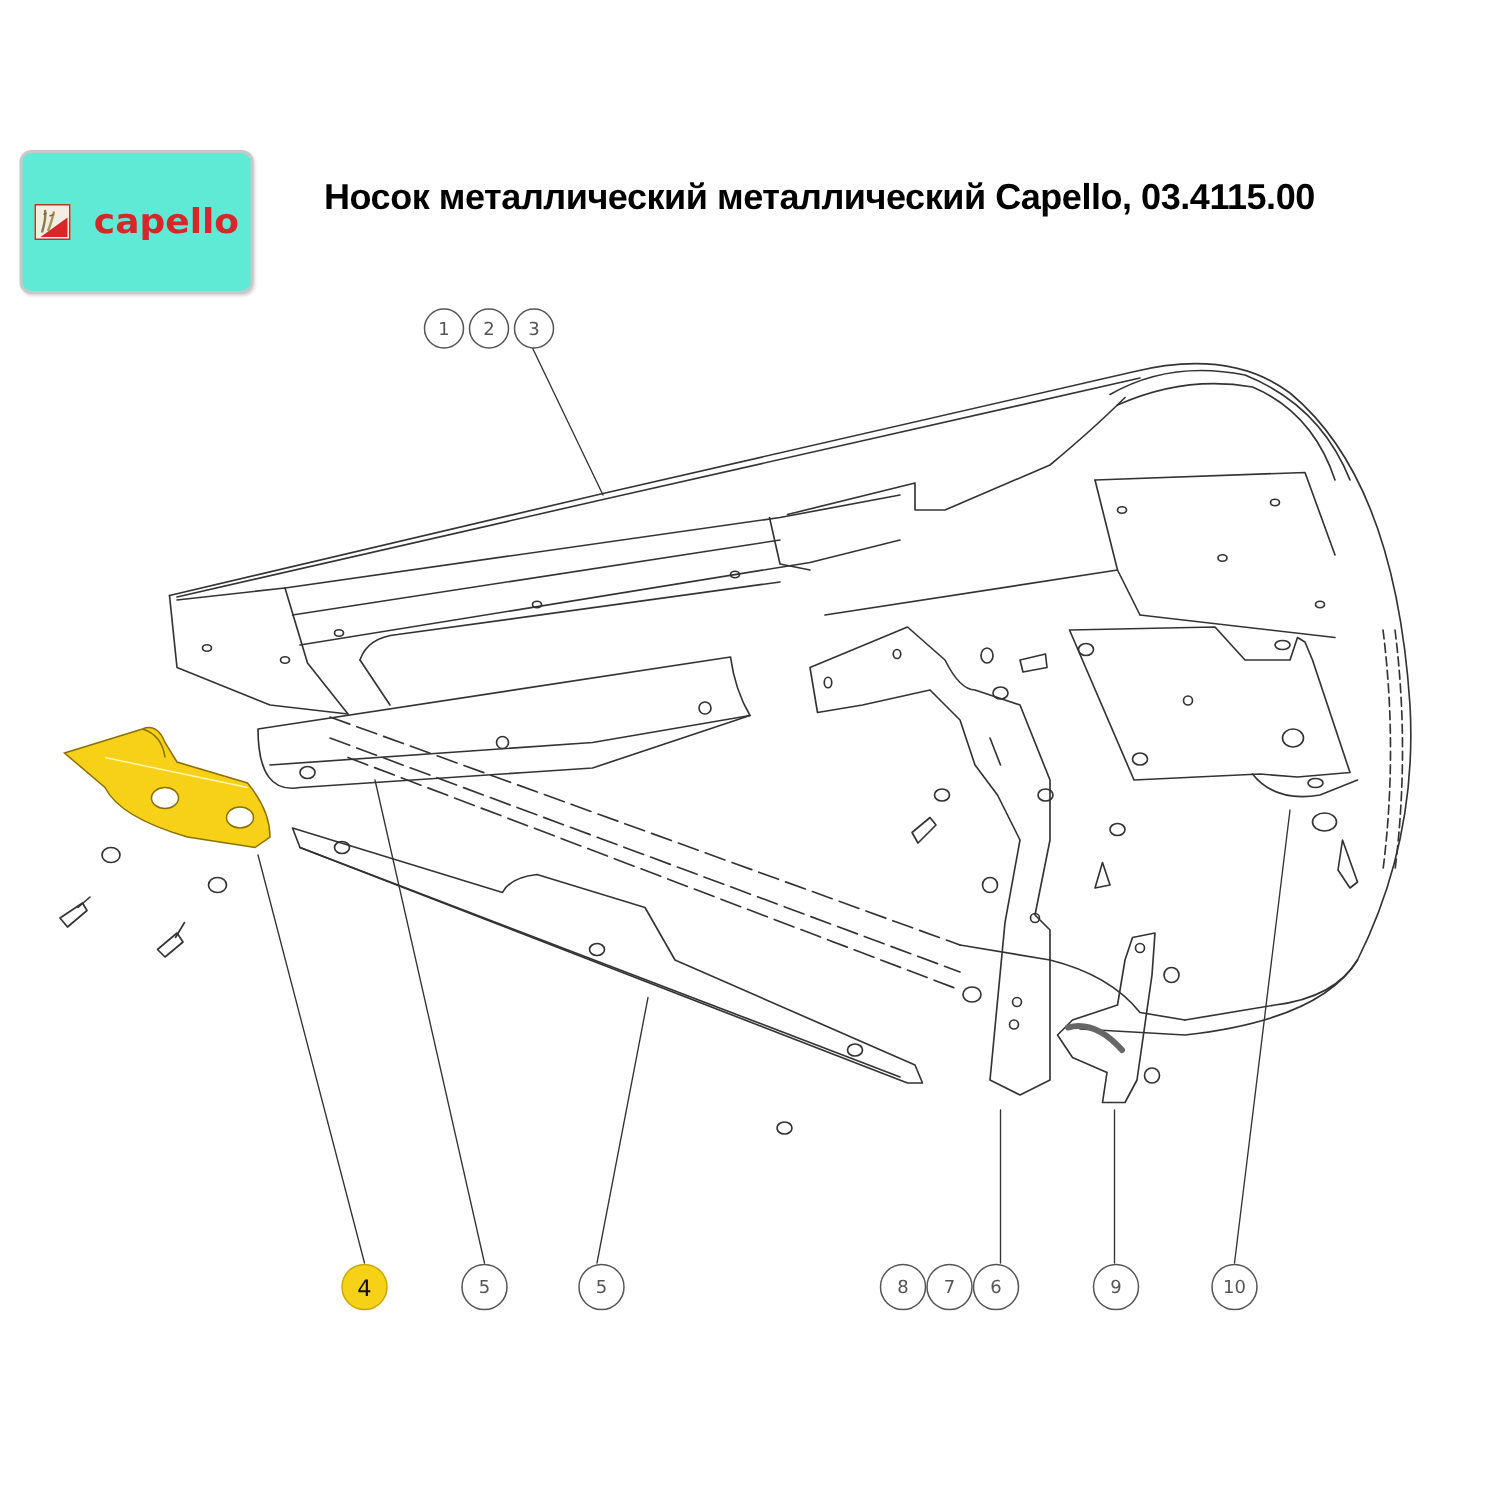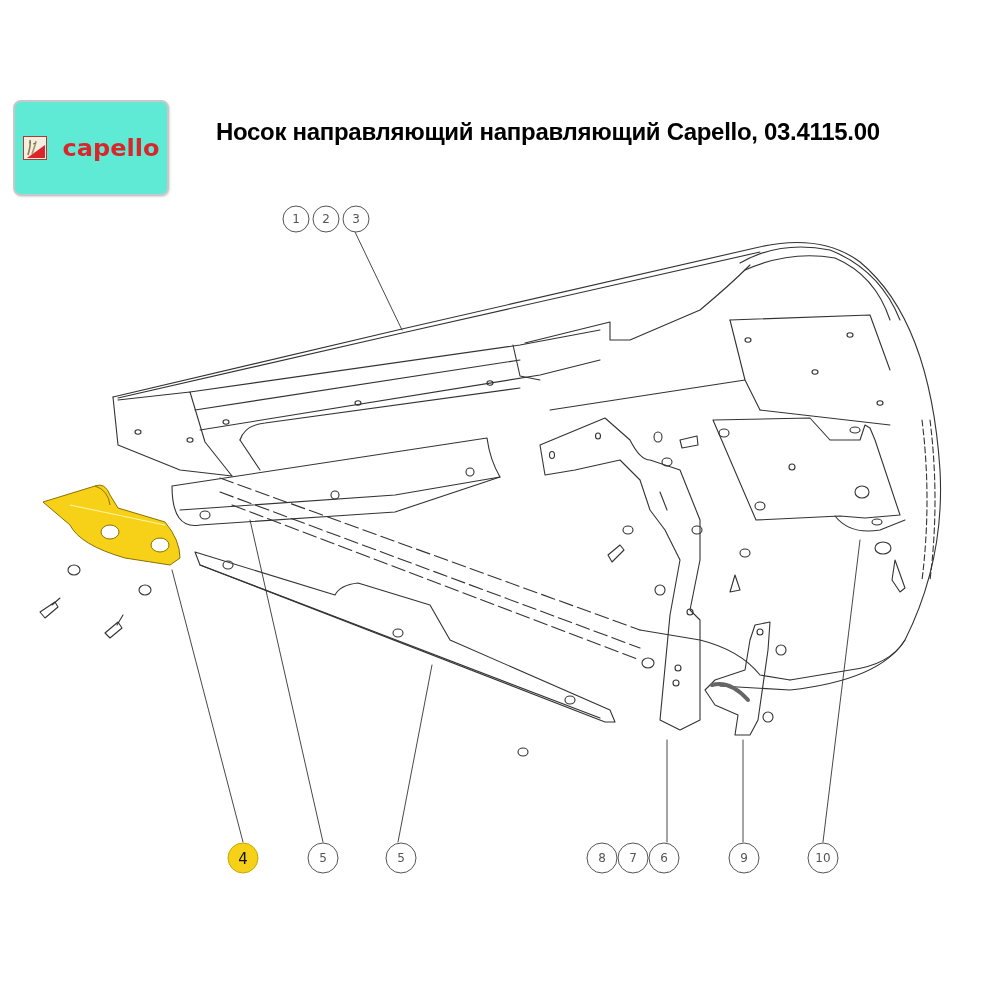--- a/index.html
+++ b/index.html
@@ -33,21 +33,21 @@
     <svg width="22" height="22" viewBox="0 0 22 22">
       <path d="M3 21 L21 21 L21 8 Z" fill="#d9262a"></path>
       <path d="M4 18 Q7 8 6 3" stroke="#8a7a50" stroke-width="1.6" fill="none"></path>
       <path d="M8 17 Q11 9 12 4" stroke="#a89560" stroke-width="1.6" fill="none"></path>
       <path d="M5 6 L7 5 M9 7 L12 6" stroke="#7a6a40" stroke-width="1"></path>
     </svg>
   </div>
   <span class="logo-text">capello</span>
 </div>
 
-<div class="title">Носок направляющий направляющий Capello, 03.4115.00</div>
+<div class="title">Носок металлический металлический Capello, 03.4115.00</div>
 
 <svg class="drawing" width="1000" height="1000" viewBox="0 0 1000 1000">
   <g fill="none" stroke="#333" stroke-width="1.1" stroke-linejoin="round" stroke-linecap="round">
 
     <g>
       <path d="M113 397 L402 329 L755 248 Q820 232 860 262 Q930 320 940 470 Q945 560 905 640 Q880 680 790 690 L720 686"></path>
       <path d="M118 398 L402 333 L760 252"></path>
       <path d="M113 397 L118 445 L180 470 L232 476"></path>
       <path d="M118 400 L190 392 L205 442 L232 476"></path>
       <path d="M190 392 L520 345 L600 330"></path>

